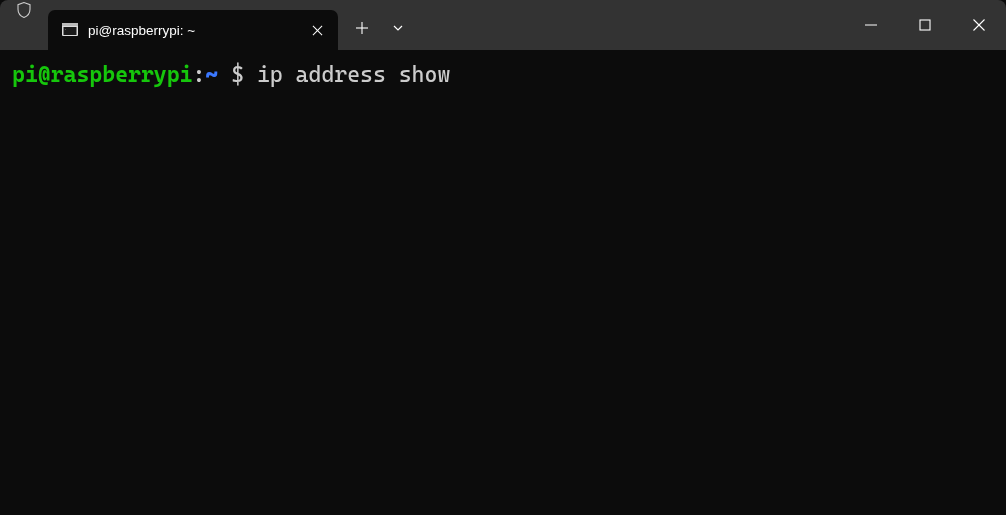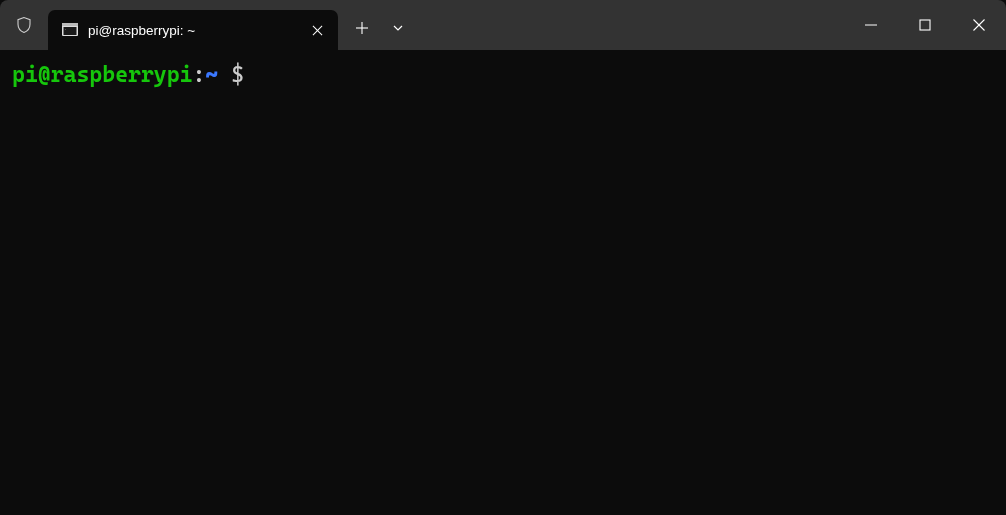--- a/index.html
+++ b/index.html
@@ -17,21 +17,20 @@
     }
     .titlebar {
       height: 50px;
       background: #333333;
       display: flex;
       align-items: stretch;
       position: relative;
     }
     .titlebar-left {
       display: flex;
-      align-items: center;
       padding-left: 10px;
       flex: 0 0 auto;
     }
     .shield-icon {
       width: 20px;
       height: 20px;
       display: flex;
       align-items: center;
       justify-content: center;
       margin-right: 14px;
@@ -210,14 +209,15 @@
     </div>
   </div>
 </div>
 
 <div class="terminal-body">
   <div class="prompt-line">
     <span class="user-host">pi@raspberrypi</span>
       <span class="colon">:</span>
       <span class="path">~</span>
       <span class="prompt-sym"> $ </span>
+      <span class="command">ip address show</span>
   </div>
 </div>
 
 </body></html>

